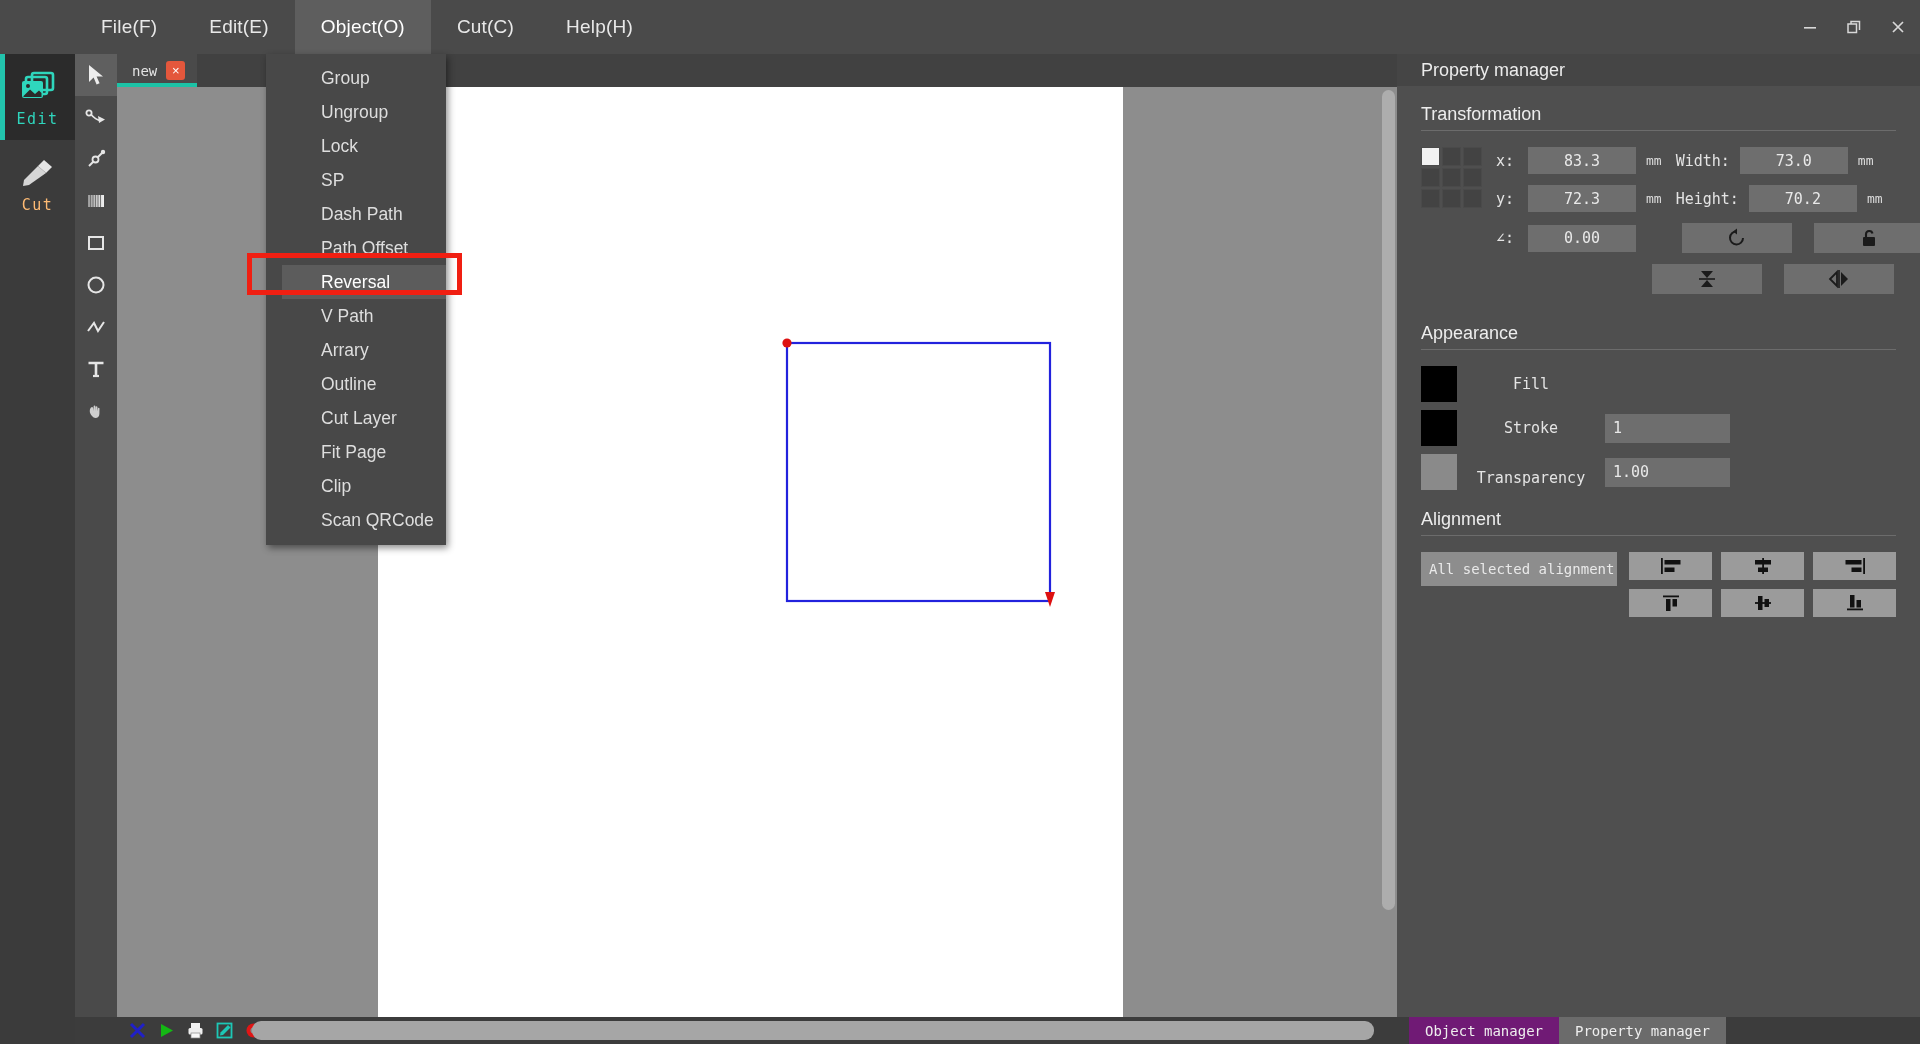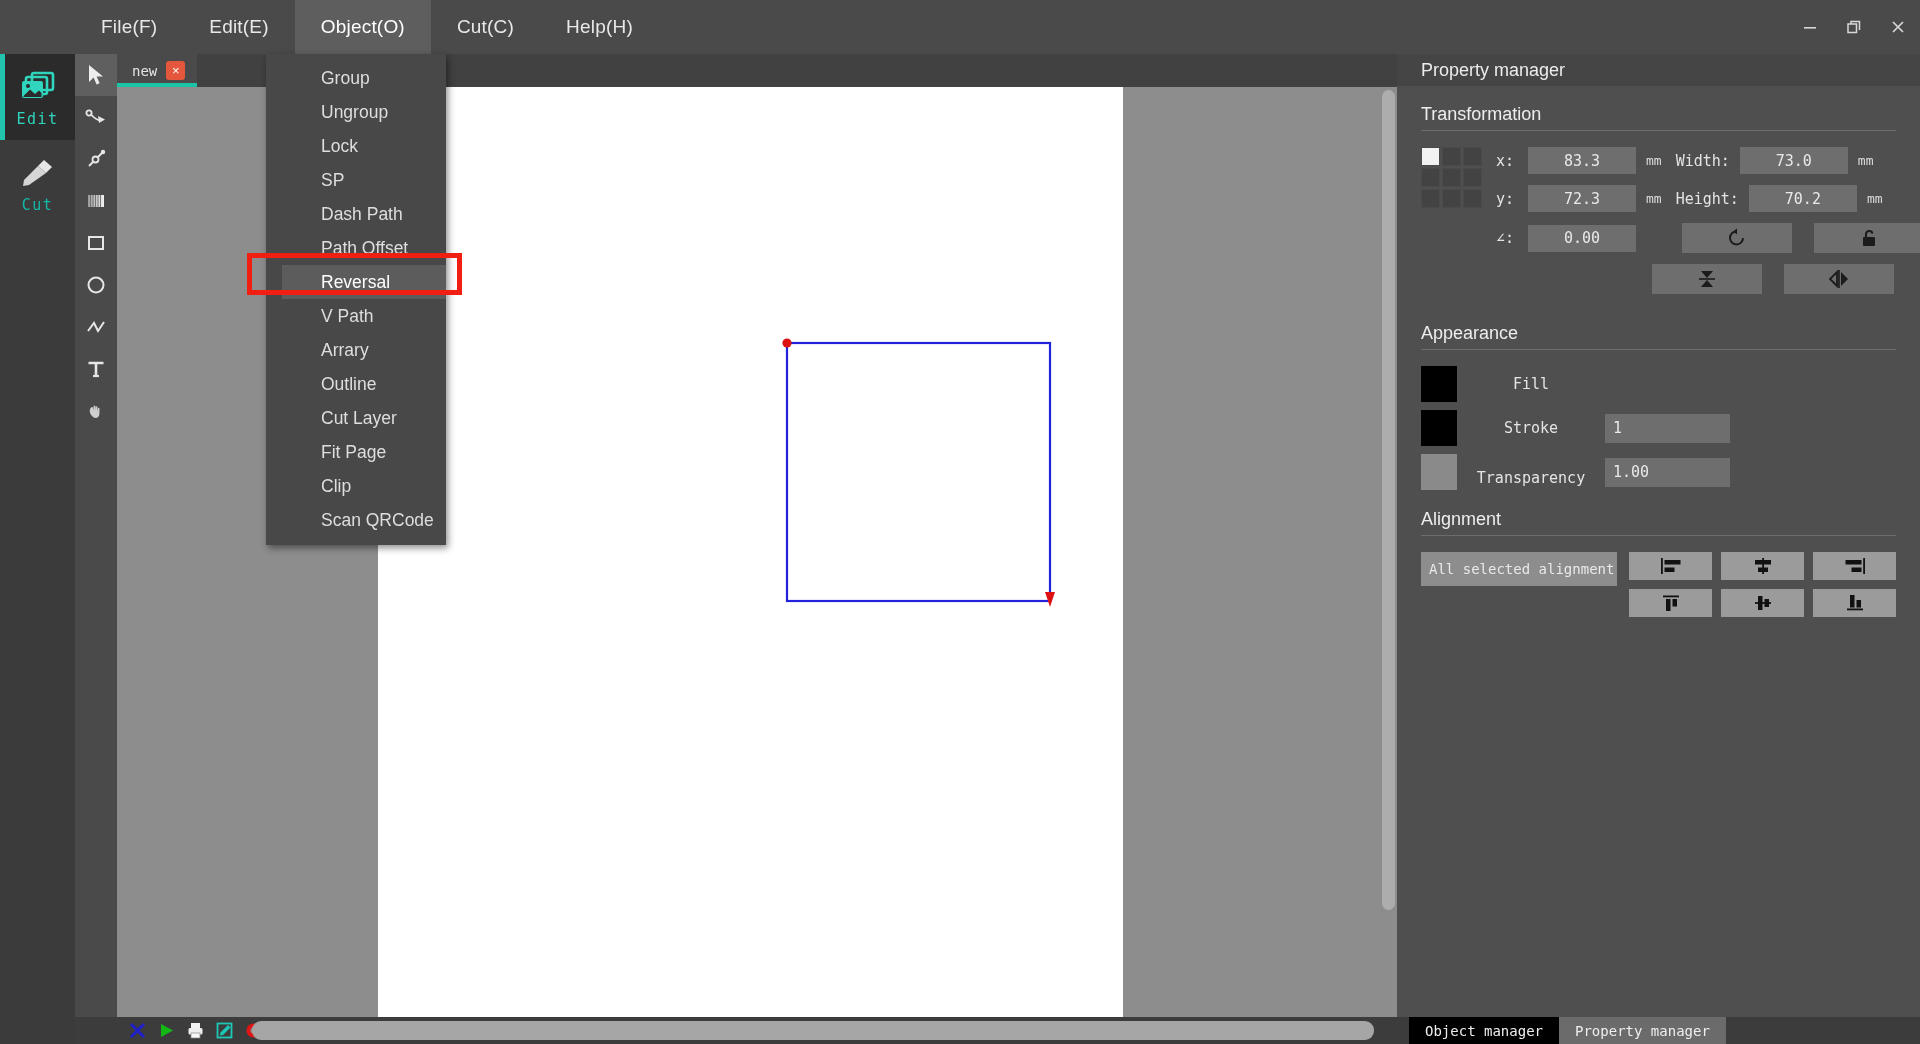--- a/index.html
+++ b/index.html
@@ -41,21 +41,21 @@
   .winbtn svg { display: block; }
 
   
   .left-rail {
     position: absolute; left: 0; top: 54px; width: 75px; height: 990px;
     background: #3b3b3b;
   }
   .rail-item {
     position: relative; width: 75px; height: 86px;
     display: flex; flex-direction: column; align-items: center; justify-content: center;
-    color: #14b8a6; font-size: 15px;
+    color: #fdba74; font-size: 15px;
     font-family: "DejaVu Sans Mono", monospace;
     letter-spacing: 1.5px;
   }
   .rail-item.active { background: #2b2b2b; color: #2fd6bd; }
   .rail-item.active::before {
     content: ""; position: absolute; left: 0; top: 0; width: 5px; height: 100%;
     background: #22c4ad;
   }
   .rail-glyph { height: 42px; display: flex; align-items: center; justify-content: center; }
   .rail-label { margin-top: 2px; }
@@ -186,21 +186,21 @@
     background: #9b9b9b; height: 28px;
     display: flex; align-items: center; justify-content: center;
   }
 
   .bottom-tabs {
     position: absolute; left: 1409px; top: 1017px; display: flex; align-items: stretch; height: 27px;
   }
   .btab {
     padding: 0 16px; display: flex; align-items: center;
     color: #eeeeee; font-family: "DejaVu Sans Mono", monospace; font-size: 14px;
-    background: #000000;
+    background: #701a75;
   }
   .btab.active { background: #6b6b6b; }
 
   
   .dropdown {
     position: absolute; left: 266px; top: 54px; width: 180px;
     background: #484848;
     box-shadow: 2px 3px 7px rgba(0,0,0,.45);
     padding: 7px 0 8px 16px;
     z-index: 40;

